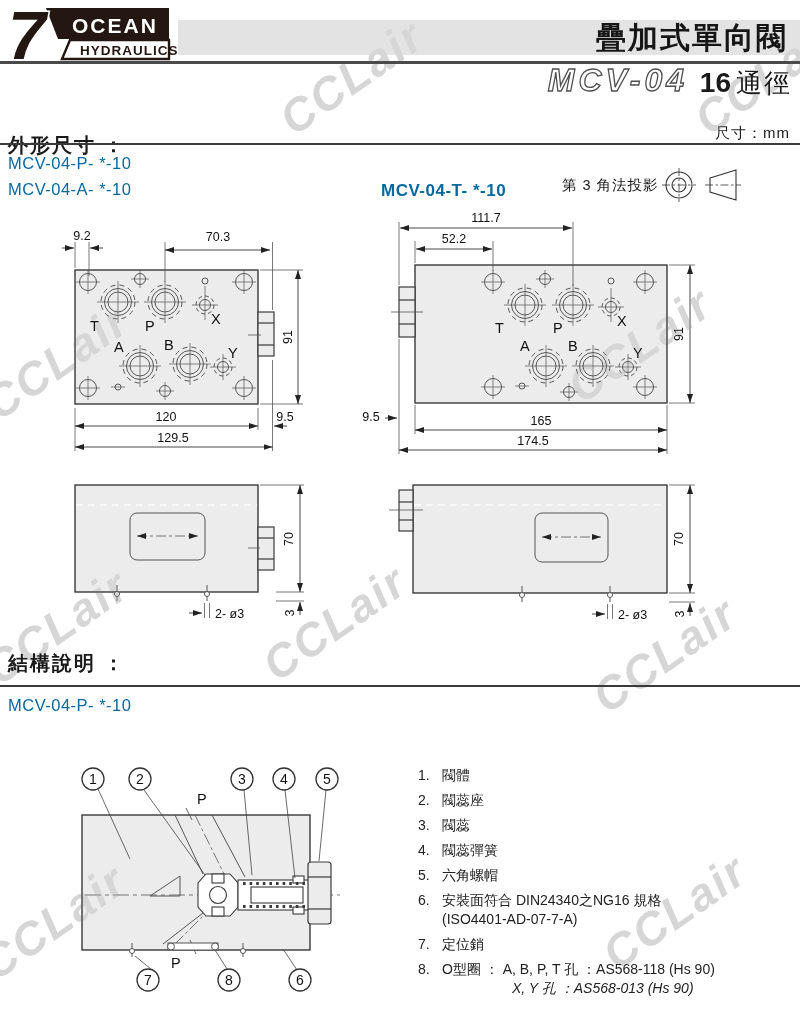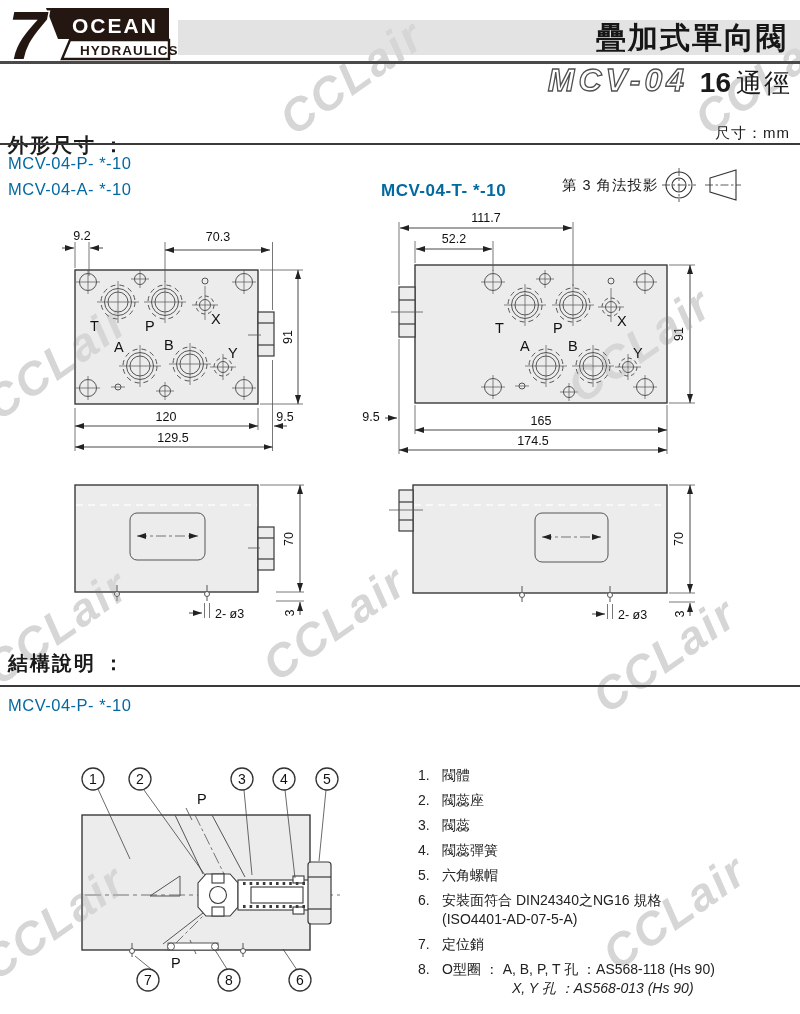--- a/index.html
+++ b/index.html
@@ -515,21 +515,21 @@
       <span class="part-tx">閥蕊彈簧</span>
     </div>
     <div class="part-item">
       <span class="part-no">5.</span>
       <span class="part-tx">六角螺帽</span>
     </div>
     <div class="part-item">
       <span class="part-no">6.</span>
       <span class="part-tx">
         <span class="l1" style="display:block;">安裝面符合 DIN24340之NG16 規格</span>
-        <span class="l2" style="display:block;">(ISO4401-AD-07-5-A)</span>
+        <span class="l2" style="display:block;">(ISO4401-AD-07-7-A)</span>
       </span>
     </div>
     <div class="part-item">
       <span class="part-no">7.</span>
       <span class="part-tx">定位銷</span>
     </div>
     <div class="part-item">
       <span class="part-no">8.</span>
       <span class="part-tx">
         <span class="l1" style="display:block;">O型圈 ： A, B, P, T 孔 ：AS568-118 (Hs 90)</span>

